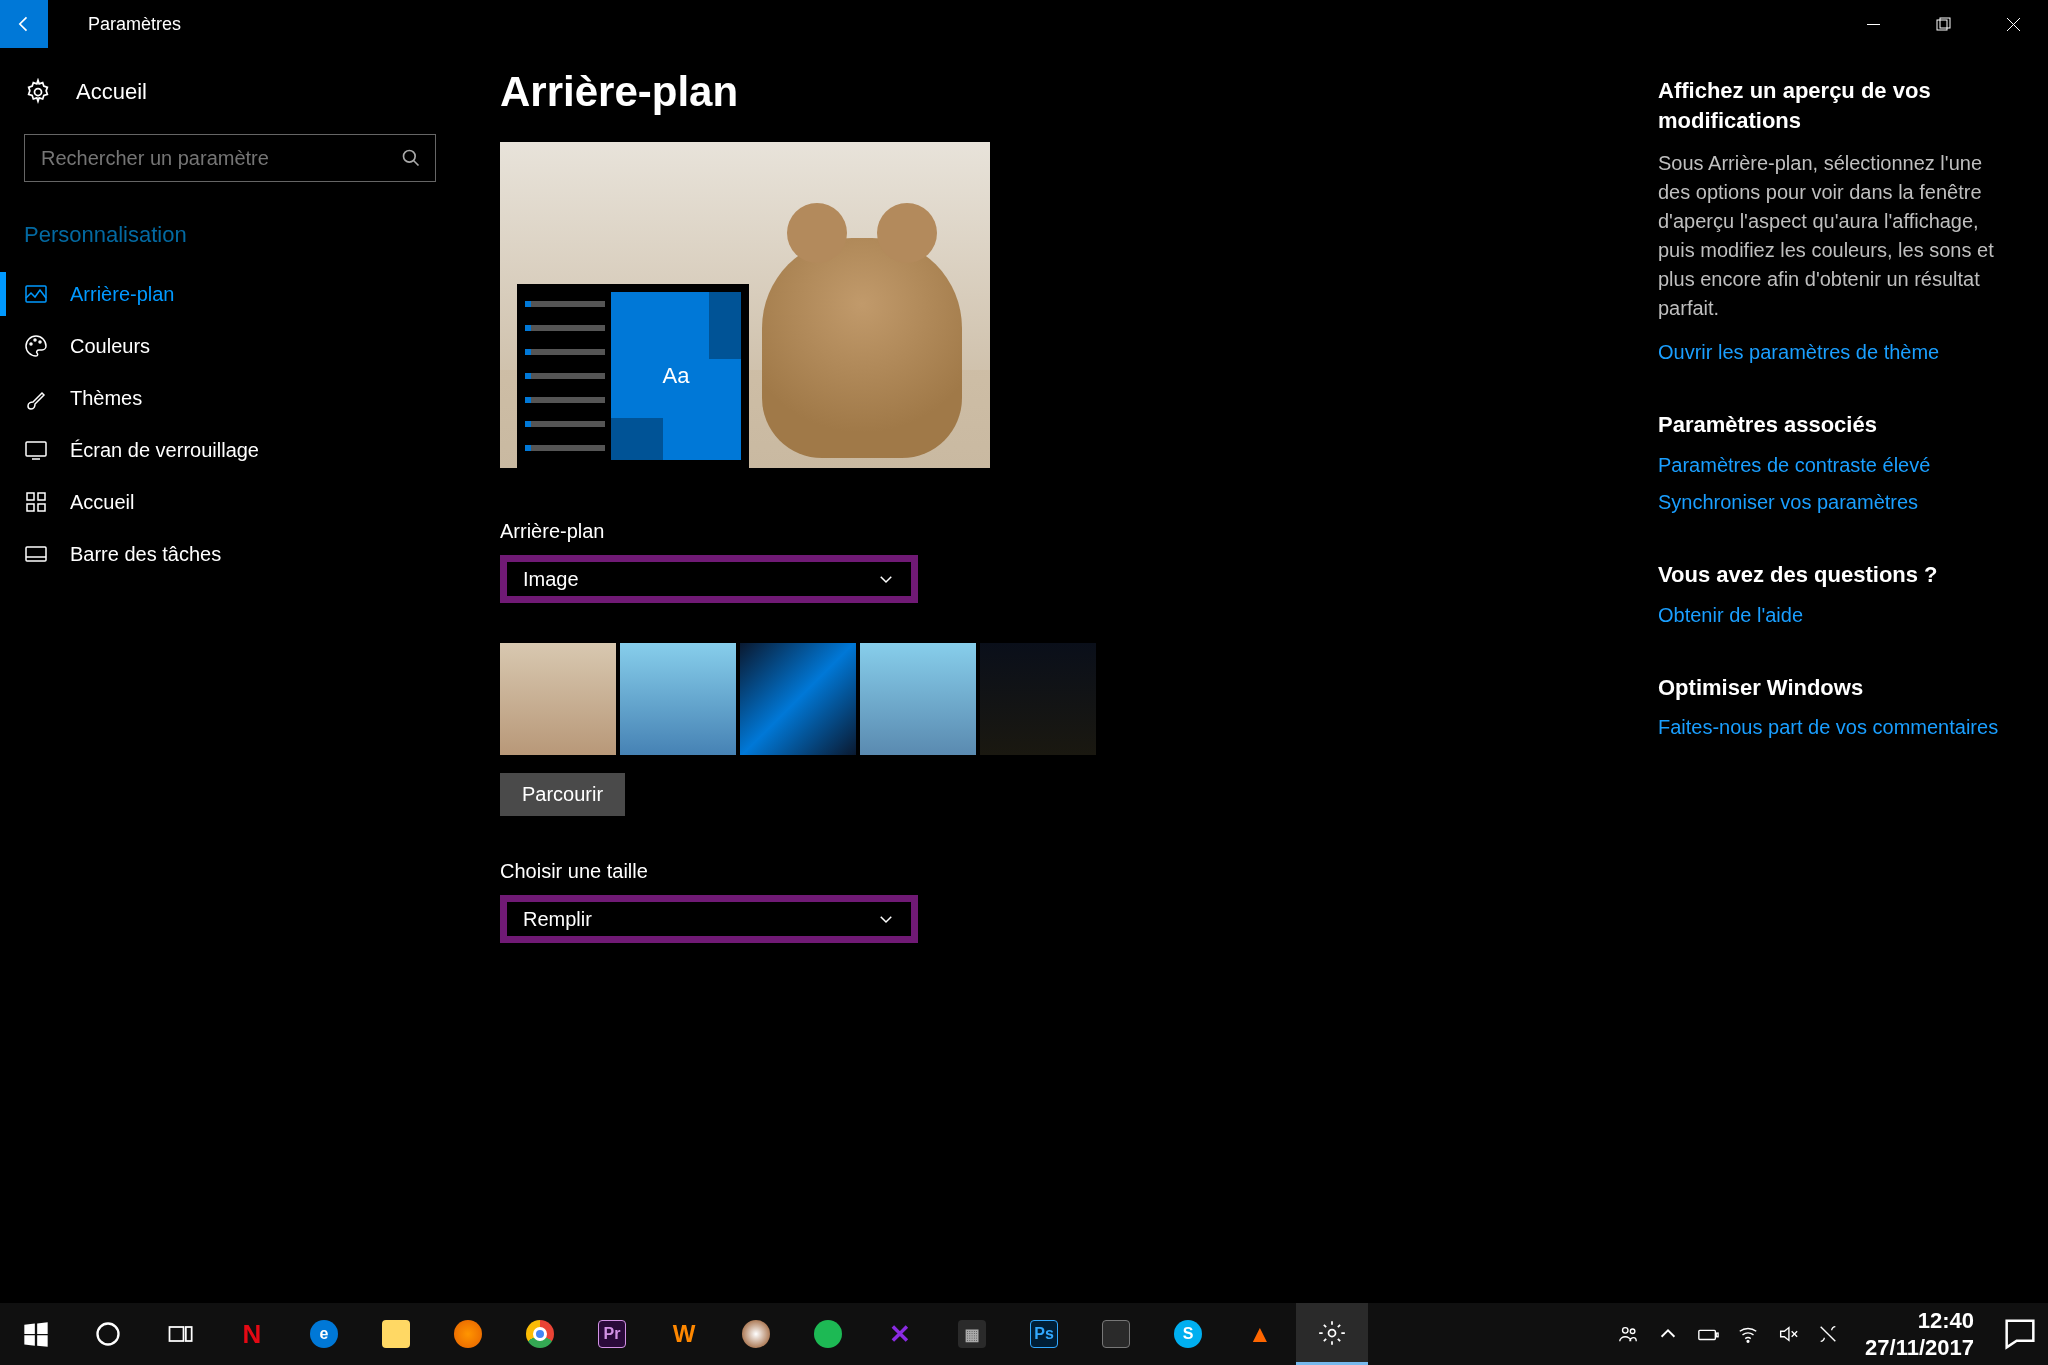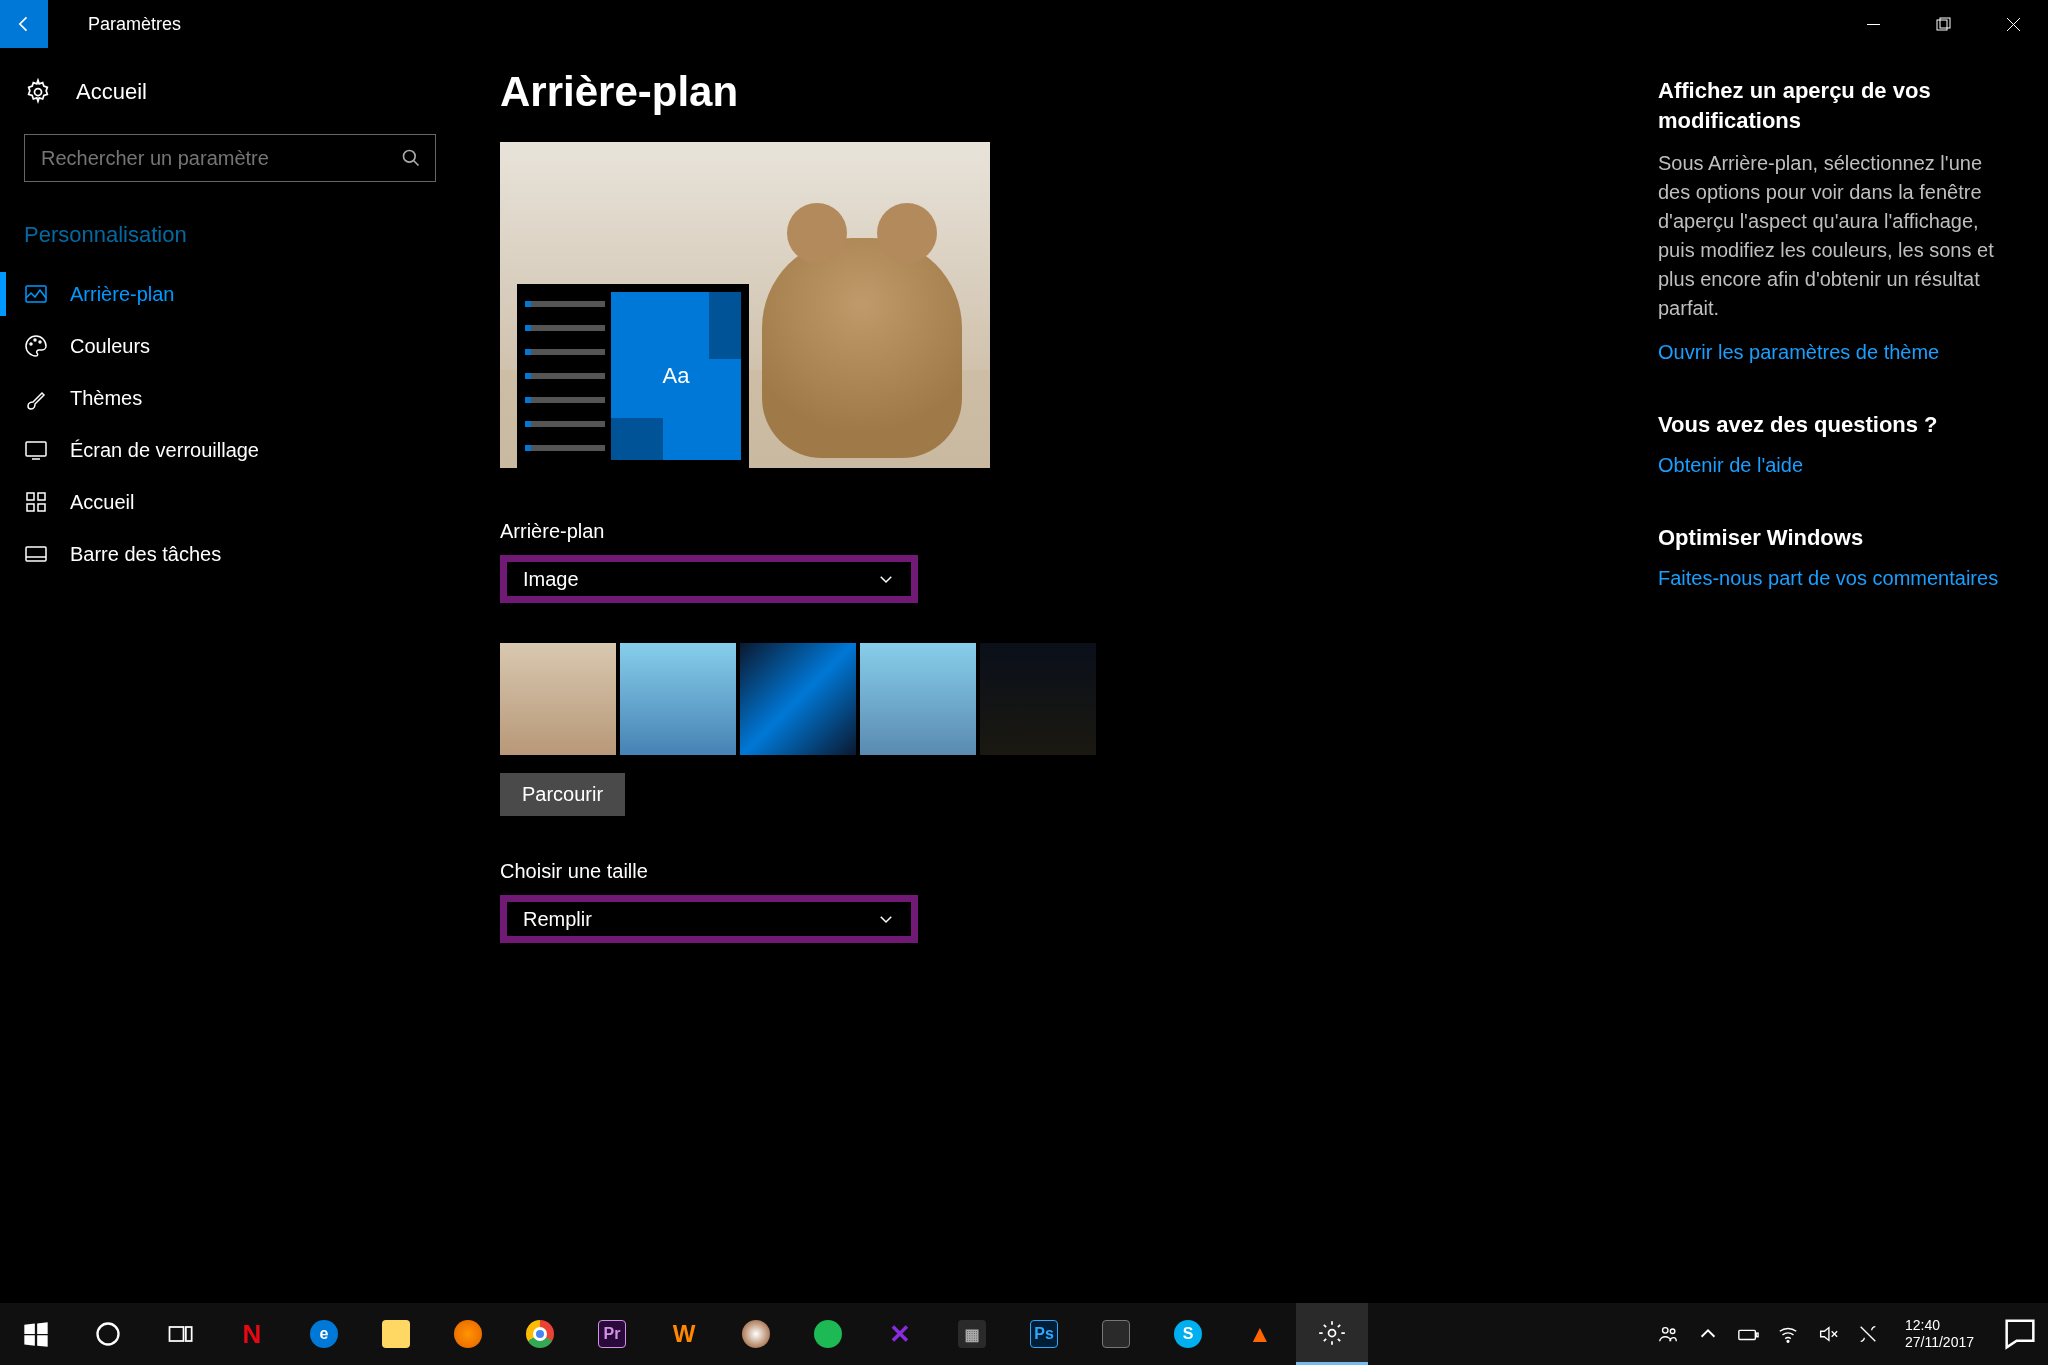--- a/index.html
+++ b/index.html
@@ -83,21 +83,21 @@
 .ic.x { color:#8a2be2; font-size:26px; }
 .ic.vid { background:#2a2a2a; color:#aaa; }
 .ic.ps { background:#001e36; color:#31a8ff; border:1px solid #31a8ff; }
 .ic.sq { background:#2a2a2a; border:1px solid #777; }
 .ic.skype { background:#00aff0; border-radius:50%; color:#fff; }
 .ic.flame { color:#ff6600; font-size:24px; }
 .tb-btn.active { border-bottom: 3px solid #76b9ed; background:#2a2a2a; }
 .tb-right { margin-left: auto; display: flex; align-items: center; gap: 16px; padding-right: 8px; }
 .tray { display:flex; align-items:center; gap:18px; color:#fff; }
 .tray svg { width:22px; height:22px; }
-.clock { font-size: 14px; line-height: 1.25; padding: 0 10px; }
+.clock { text-align: right; font-size: 22px; line-height: 1.25; padding: 0 10px; font-weight: bold; }
 .notif { width: 40px; display:flex; align-items:center; justify-content:center; }
 </style>
 </head>
 <body>
 
 <div class="titlebar">
   <div class="back-btn">
     <svg viewBox="0 0 24 24" fill="none" stroke="#fff" stroke-width="2">
         <path d="M15 4l-8 8 8 8"></path>
       </svg>
@@ -237,20 +237,25 @@
       </div>
     </div>
 
     <div class="aside">
       <div class="group">
         <h3>Affichez un aperçu de vos modifications</h3>
         <p>Sous Arrière-plan, sélectionnez l'une des options pour voir dans la fenêtre d'aperçu l'aspect qu'aura l'affichage, puis modifiez les couleurs, les sons et plus encore afin d'obtenir un résultat parfait.</p>
         <a>Ouvrir les paramètres de thème</a>
       </div>
       <div class="group">
+        <h3>Paramètres associés</h3>
+        <a>Paramètres de contraste élevé</a>
+        <a>Synchroniser vos paramètres</a>
+      </div>
+      <div class="group">
         <h3>Vous avez des questions ?</h3>
         <a>Obtenir de l'aide</a>
       </div>
       <div class="group">
         <h3>Optimiser Windows</h3>
         <a>Faites-nous part de vos commentaires</a>
       </div>
     </div>
   </div>
 </div>

